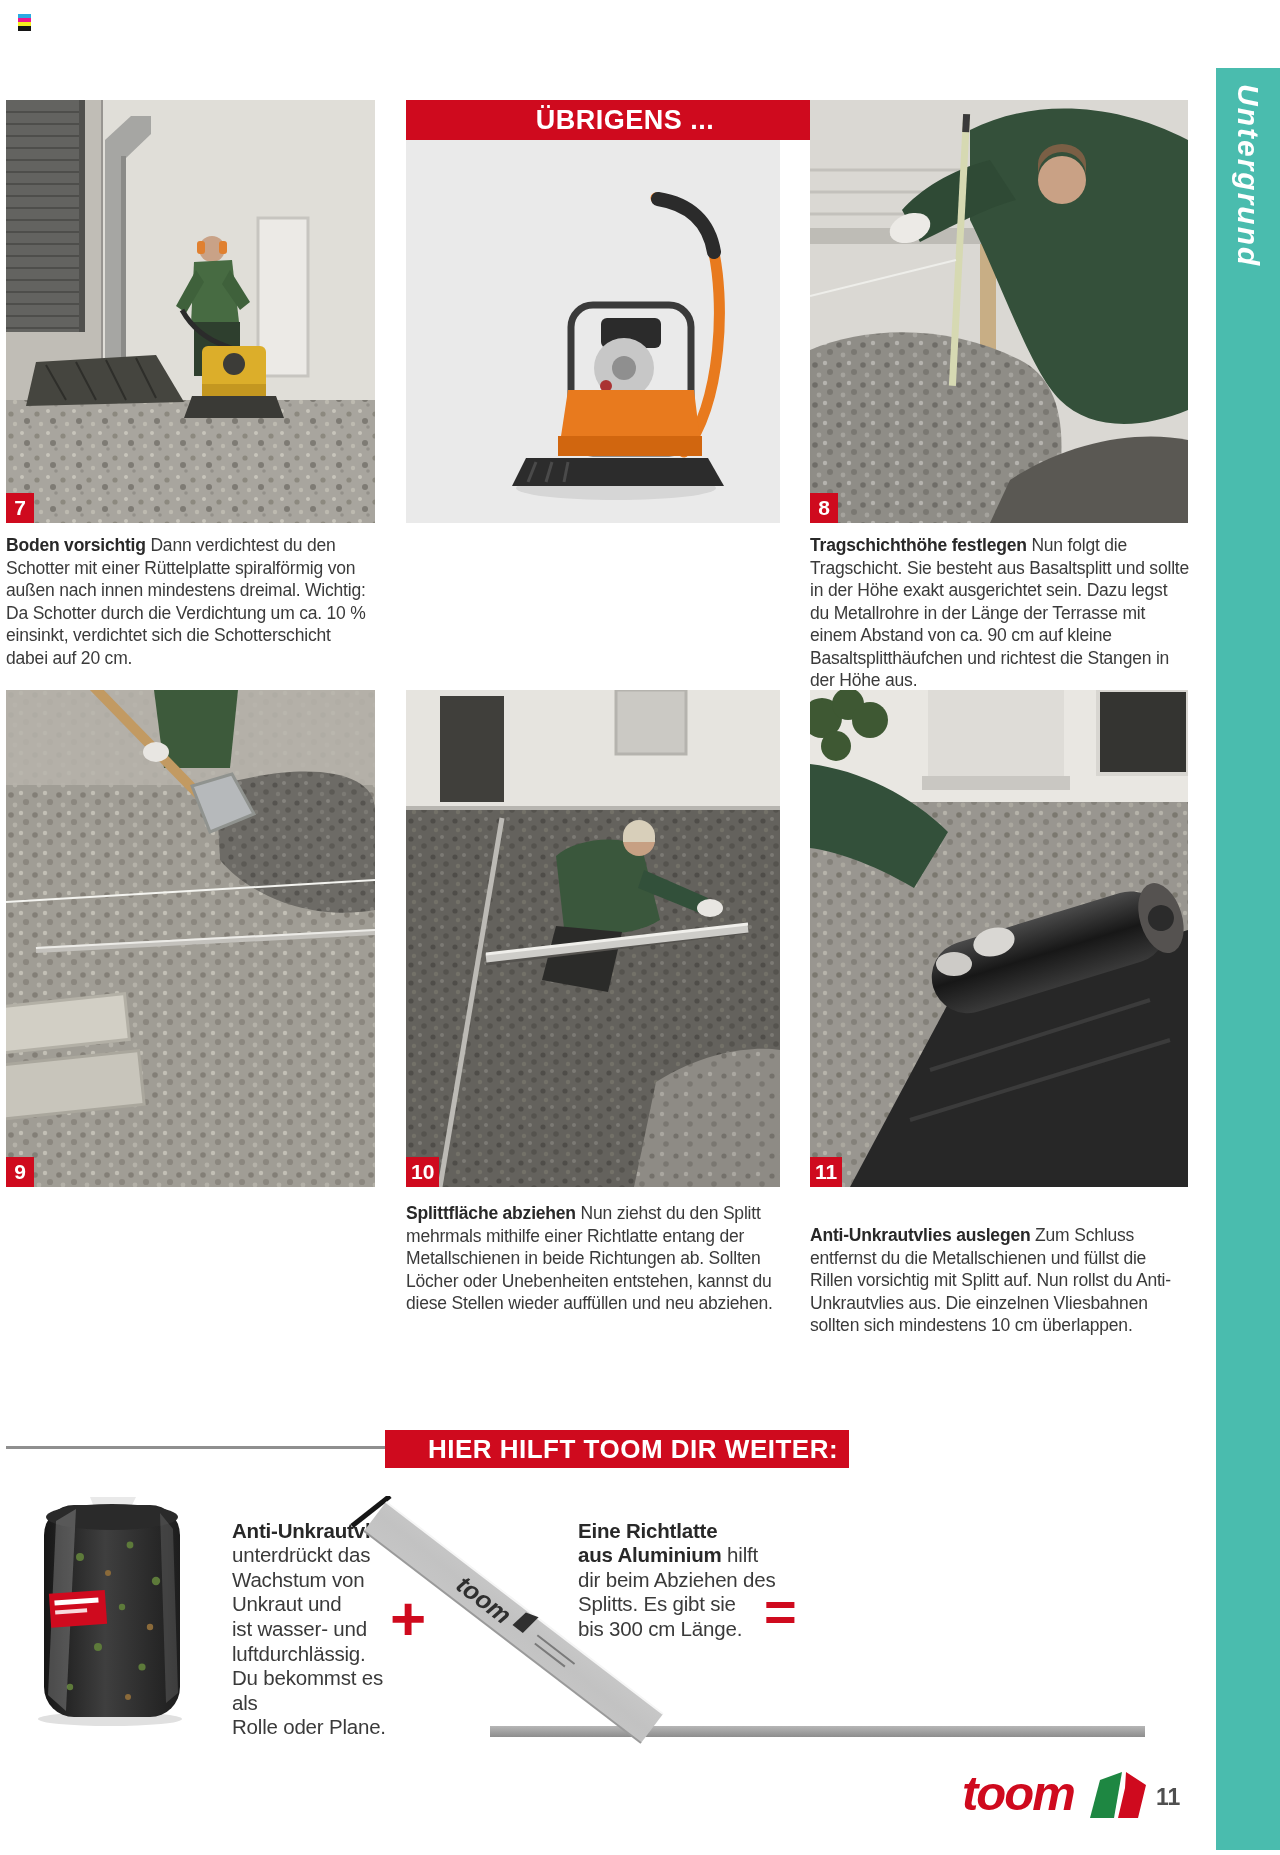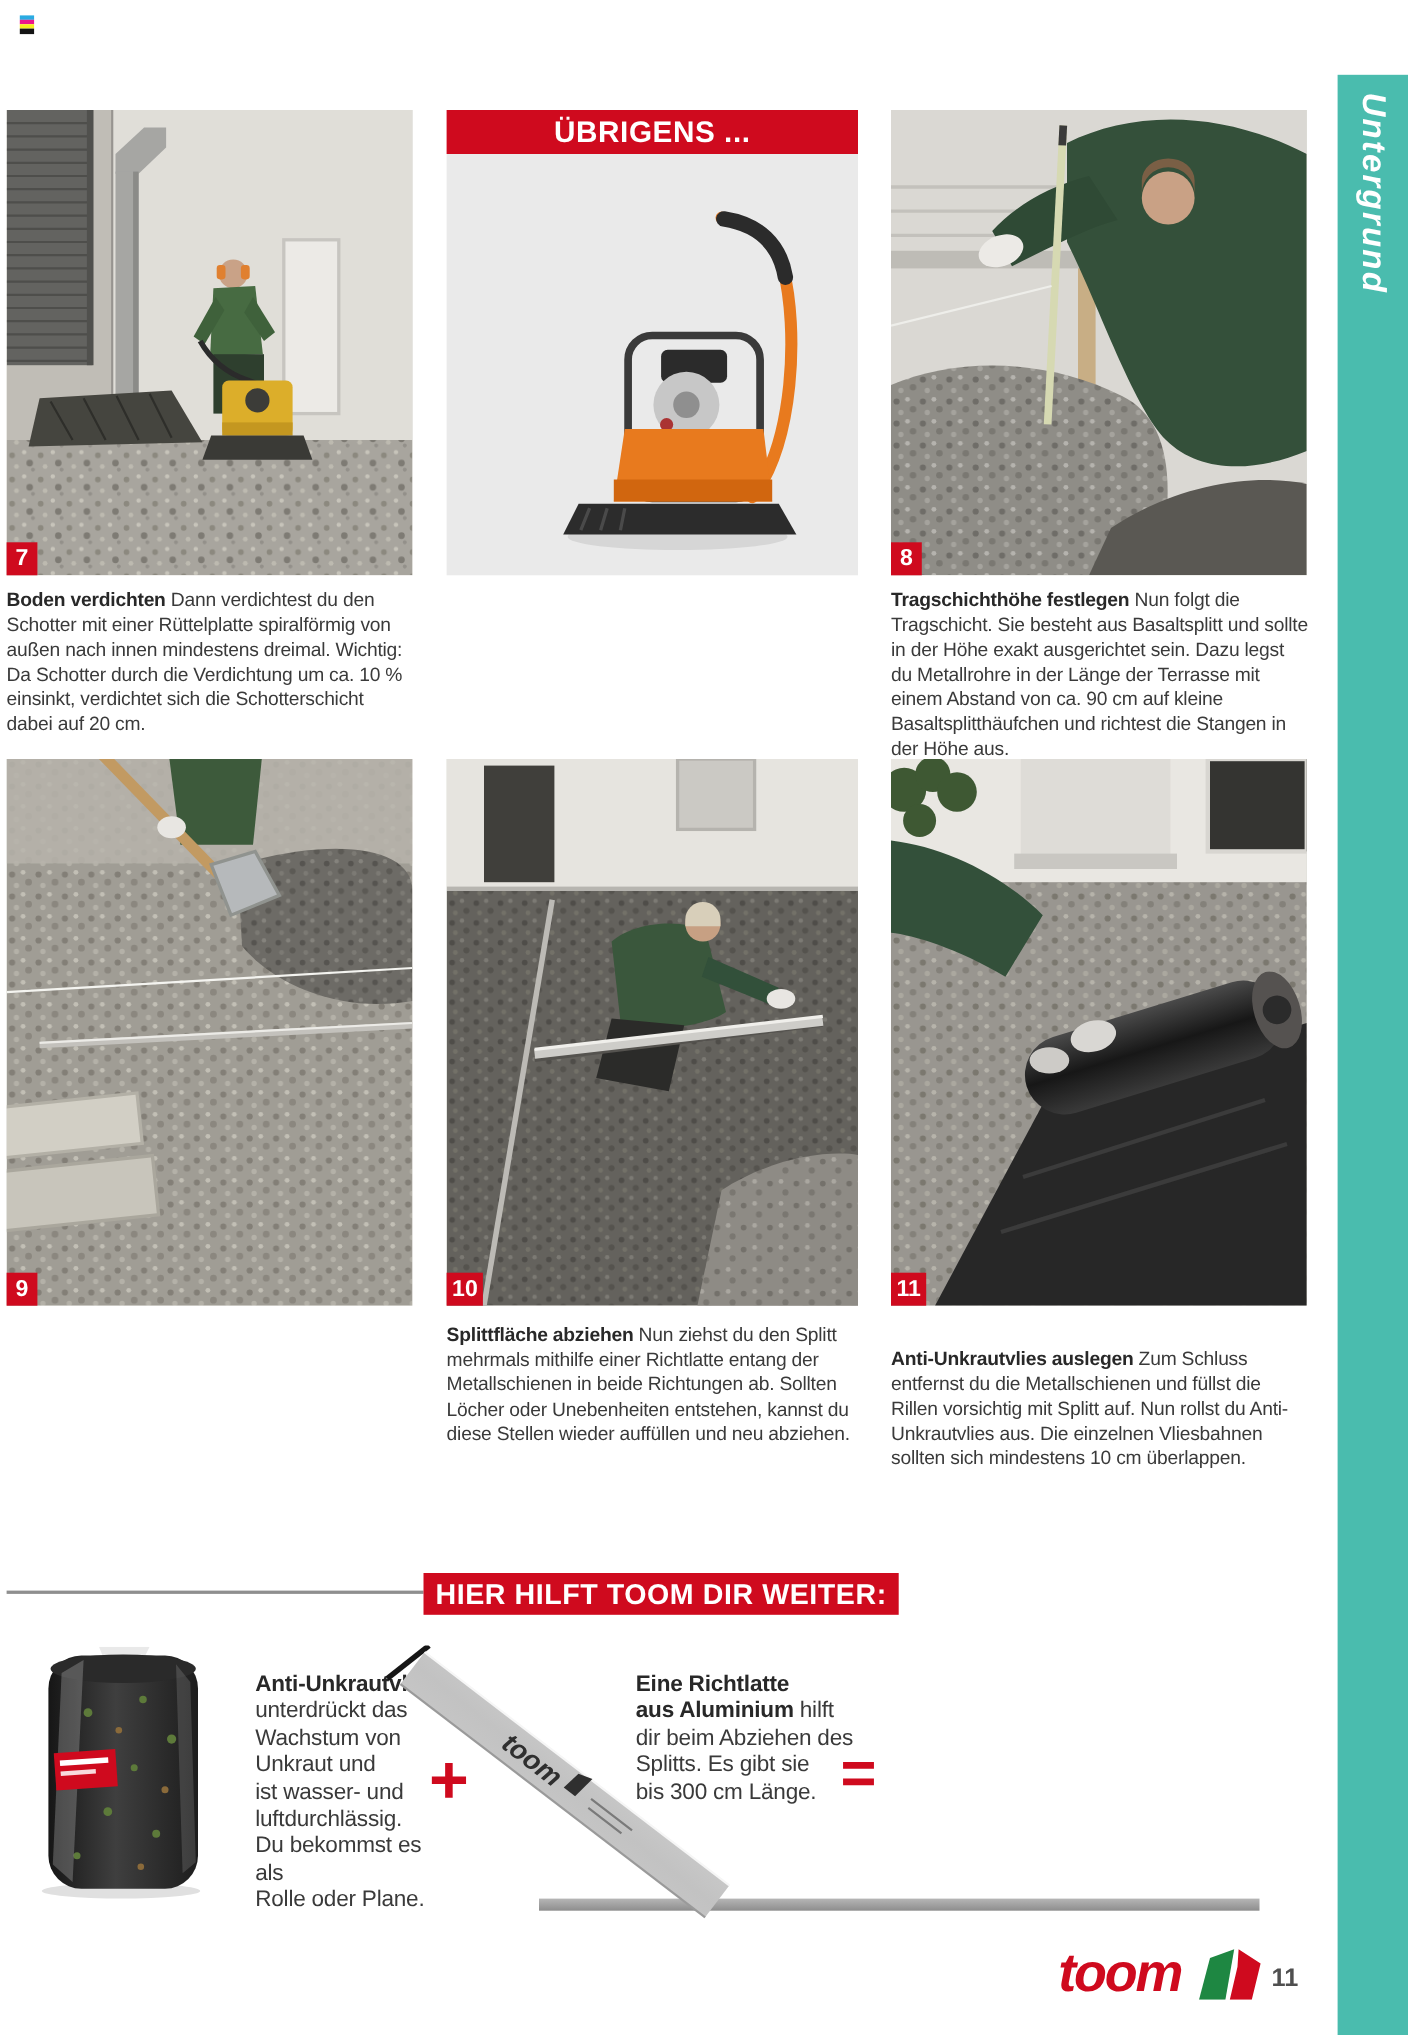--- a/index.html
+++ b/index.html
@@ -7,21 +7,21 @@
         font-family:"Liberation Sans",sans-serif;overflow:hidden;}
   .abs{position:absolute;}
   .photo{position:absolute;overflow:hidden;background:#d8d6d0;}
   .photo svg{display:block;width:100%;height:100%;}
   .badge{position:absolute;height:30px;min-width:28px;padding:0 5px;box-sizing:border-box;
          background:#cf0a1e;color:#fff;font-weight:bold;font-size:21px;
          display:flex;align-items:center;justify-content:center;}
   .step-text{position:absolute;font-size:17.5px;line-height:22.5px;color:#3a3a3a;letter-spacing:-0.2px;}
   .step-text b{color:#282828;}
   .banner{position:absolute;background:#cf0a1e;color:#fff;font-weight:bold;
-          display:flex;align-items:center;justify-content:center;letter-spacing:0.5px;}
+          display:flex;align-items:center;justify-content:center;letter-spacing:0.5px;padding-left:32px;}
   .panel{position:absolute;background:#eaeaea;}
   .hang{padding-left:28px;text-indent:-28px;}
   .sidebar{position:absolute;background:#4abcae;display:flex;justify-content:center;}
   .sidebar-label{writing-mode:vertical-rl;color:#ffffff;font-weight:bold;font-style:italic;
                  font-size:30px;letter-spacing:2px;margin-top:16px;}
   .gray-rule{position:absolute;background:#8f8f8f;}
   .prod-text{position:absolute;font-size:20.5px;line-height:24.6px;color:#3a3a3a;
              white-space:pre-line;letter-spacing:-0.2px;}
   .prod-text b{color:#282828;}
   .opsign{position:absolute;color:#cf0a1e;font-weight:bold;line-height:1;}
@@ -145,21 +145,21 @@
       <ellipse cx="100" cy="128" rx="21" ry="14" fill="#eceae6" transform="rotate(-20 100 128)"></ellipse>
       <line x1="0" y1="196" x2="146" y2="160" stroke="#eeeeea" stroke-width="2"></line>
       <path d="M200,380 C260,340 330,330 378,340 L378,423 L180,423 Z" fill="#5a5853"></path>
     </svg>
   </div>
   <div class="badge" style="left:810px;top:493px;">
       <span>8</span>
     </div>
 
   <div class="step-text" style="left:6px;top:534px;width:371px;">
-    <b>Boden verdichten</b> <span>Dann verdichtest du den Schotter mit einer Rüttelplatte spiralförmig von außen nach innen mindestens dreimal. Wichtig: Da Schotter durch die Verdichtung um ca. 10 % einsinkt, verdichtet sich die Schotterschicht dabei auf 20 cm.</span>
+    <b>Boden vorsichtig</b> <span>Dann verdichtest du den Schotter mit einer Rüttelplatte spiralförmig von außen nach innen mindestens dreimal. Wichtig: Da Schotter durch die Verdichtung um ca. 10 % einsinkt, verdichtet sich die Schotterschicht dabei auf 20 cm.</span>
   </div>
   <div class="step-text" style="left:810px;top:534px;width:380px;">
     <b>Tragschichthöhe festlegen</b> <span>Nun folgt die Tragschicht. Sie besteht aus Basaltsplitt und sollte in der Höhe exakt ausgerichtet sein. Dazu legst du Metallrohre in der Länge der Terrasse mit einem Abstand von ca. 90 cm auf kleine Basaltsplitthäufchen und richtest die Stangen in der Höhe aus.</span>
   </div>
 
   <div class="photo" style="left:6px;top:690px;width:369px;height:497px;">
     <svg viewBox="0 0 369 497">
       <defs>
         <pattern id="g9" width="24" height="20" patternUnits="userSpaceOnUse">
           <rect width="24" height="20" fill="#a09d95"></rect>

